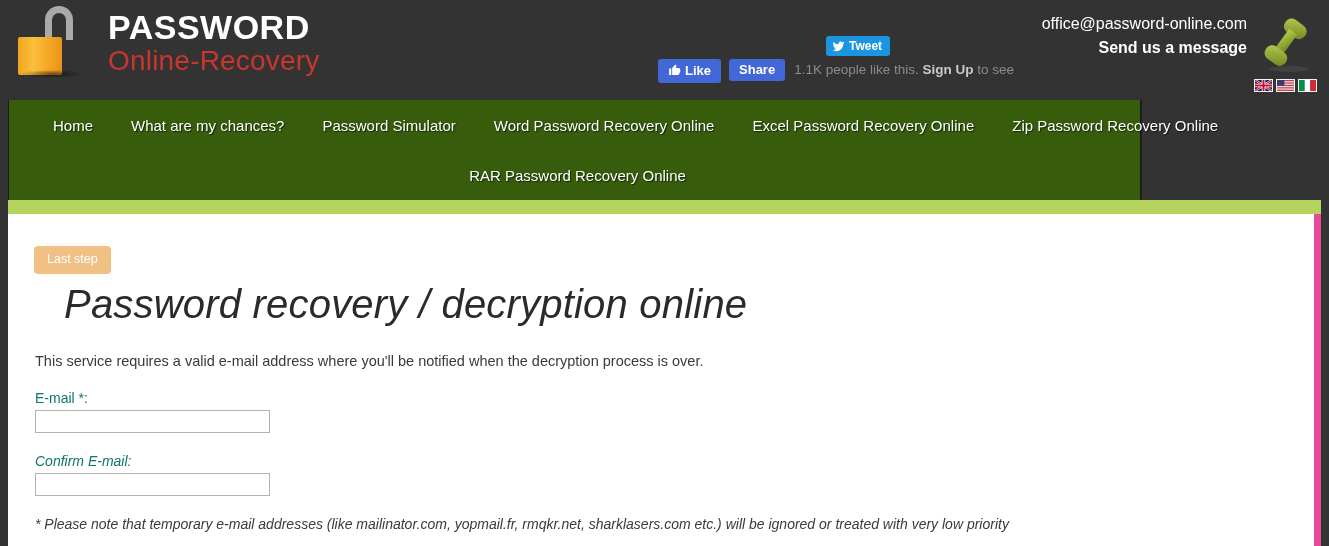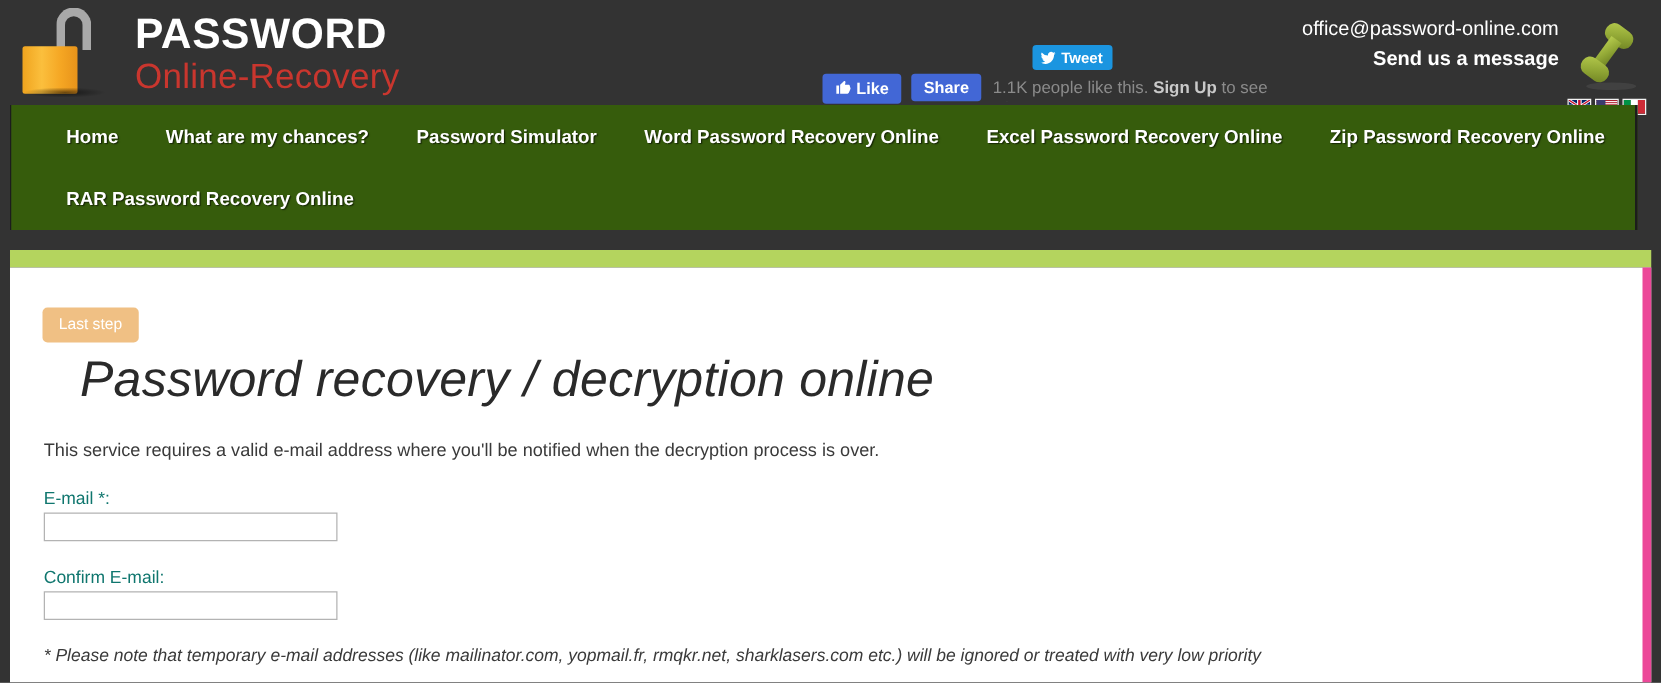--- a/index.html
+++ b/index.html
@@ -81,25 +81,25 @@
 
   .phone { position: absolute; right: 12px; top: 16px; width: 64px; height: 58px; }
   .phone svg { width: 64px; height: 58px; display: block; }
 
   .flags { position: absolute; right: 12px; top: 79px; display: flex; gap: 3px; }
   .flag { width: 19px; height: 13px; border: 1px solid #f2f2f2; display:block; }
   .flag svg { display:block; width:100%; height:100%; }
 
   
   .nav-wrap {
-    position: absolute; left: 8px; top: 84px; width: 1302px; height: 100px;
-    background: #365c0c; border-left: 1px solid #1c1c1c; border-right: 2px solid #1c1c1c; font-weight: bold;
+    position: absolute; left: 8px; top: 100px; width: 1134px; height: 100px;
+    background: #365c0c; border-left: 1px solid #1c1c1c; border-right: 2px solid #1c1c1c;
   }
   .nav-row { display: flex; align-items: center; height: 50px; padding-left: 44px; }
-  .nav-row.r2 { padding-left: 44px; }
+  .nav-row.r2 { padding-left: 44px; justify-content: center; }
   .nav-item {
     color: #ffffff; font-size: 15px; margin-right: 38px; cursor: pointer;
     text-shadow: 1px 1px 1px rgba(0,0,0,.6); white-space: nowrap;
   }
   .nav-strip {
     position: absolute; left: 8px; top: 200px; width: 1313px; height: 14px;
     background: #b4d45e;
   }
 
   
@@ -119,21 +119,21 @@
     letter-spacing: .2px; white-space: nowrap;
   }
   .lead {
     position: absolute; left: 27px; top: 139px;
     font-size: 14.5px; color: #3a3a3a;
   }
   .field-label {
     position: absolute; font-size: 14px; color: #0f766e;
   }
   .label-email { left: 27px; top: 176px; }
-  .label-confirm { left: 27px; top: 239px; }
+  .label-confirm { left: 27px; top: 239px; font-style: italic; }
   .text-input {
     position: absolute; width: 235px; height: 23px;
     border: 1px solid #b3b3b3; background: #ffffff;
     font-family: "Liberation Sans", sans-serif; font-size: 13px;
     padding: 2px 4px; color: #222; outline: none;
   }
   .input-email { left: 27px; top: 196px; }
   .input-confirm { left: 27px; top: 259px; }
   .footnote {
     position: absolute; left: 27px; top: 302px;

